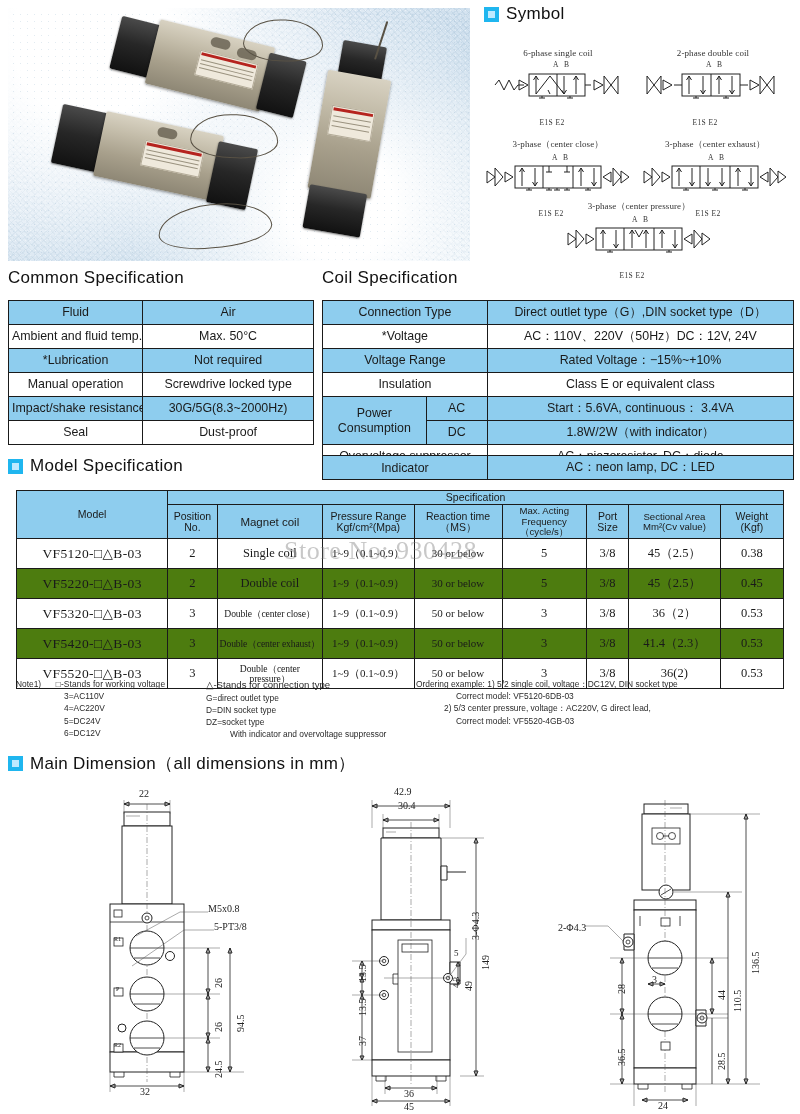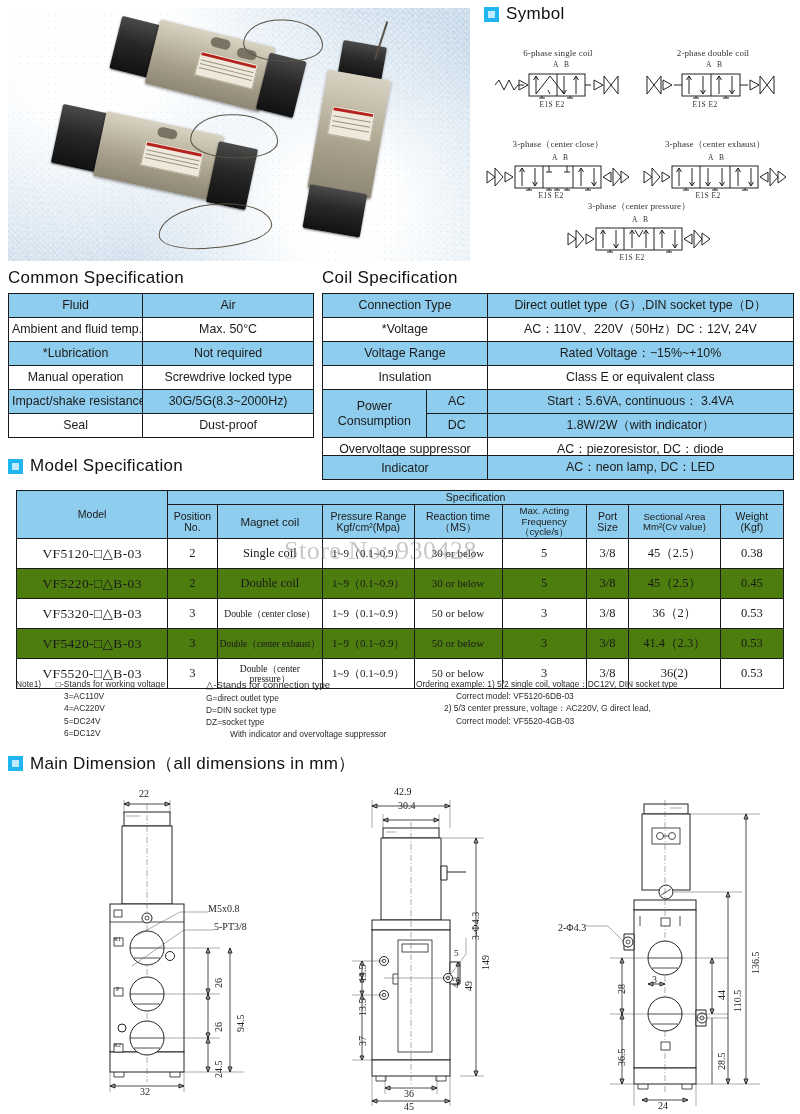--- a/index.html
+++ b/index.html
@@ -55,27 +55,27 @@
   
   #symbol{position:absolute;left:482px;top:4px;width:312px;height:252px;}
   #symbol .sec-head{margin-left:2px;}
   .sym-grid{position:relative;margin-top:10px;}
   .sym-item{position:absolute;text-align:center;}
   .sym-cap{font-family:"Liberation Serif",serif;font-size:9px;color:#333;
     white-space:nowrap;letter-spacing:.1px;margin-bottom:3px;}
   .sym-ab{font-family:"Liberation Serif",serif;font-size:7.5px;color:#333;
     letter-spacing:2px;line-height:1;margin-bottom:1px;}
   .sym-e{font-family:"Liberation Serif",serif;font-size:7.5px;color:#333;
-    letter-spacing:.4px;line-height:1;margin-top:1px;}
+    letter-spacing:.4px;line-height:1;margin-top:19px;}
   .sym-svg{display:block;margin:0 auto;}
 
   
   #common{position:absolute;left:8px;top:268px;width:306px;}
   #coil{position:absolute;left:322px;top:268px;width:472px;}
-  table.spec{border-collapse:collapse;width:100%;margin-top:5px;
+  table.spec{border-collapse:collapse;width:100%;margin-top:12px;
     table-layout:fixed;}
   table.spec td{border:1px solid #1a1a1a;padding:1px 3px;
     font-size:12.4px;text-align:center;height:21px;line-height:1.05;
     white-space:nowrap;overflow:hidden;}
   .cellblue{background:#8ecdee;}
   .cellwhite{background:#ffffff;}
   .sm{font-size:11px;}
   .xsm{font-size:10px;}
 
   

